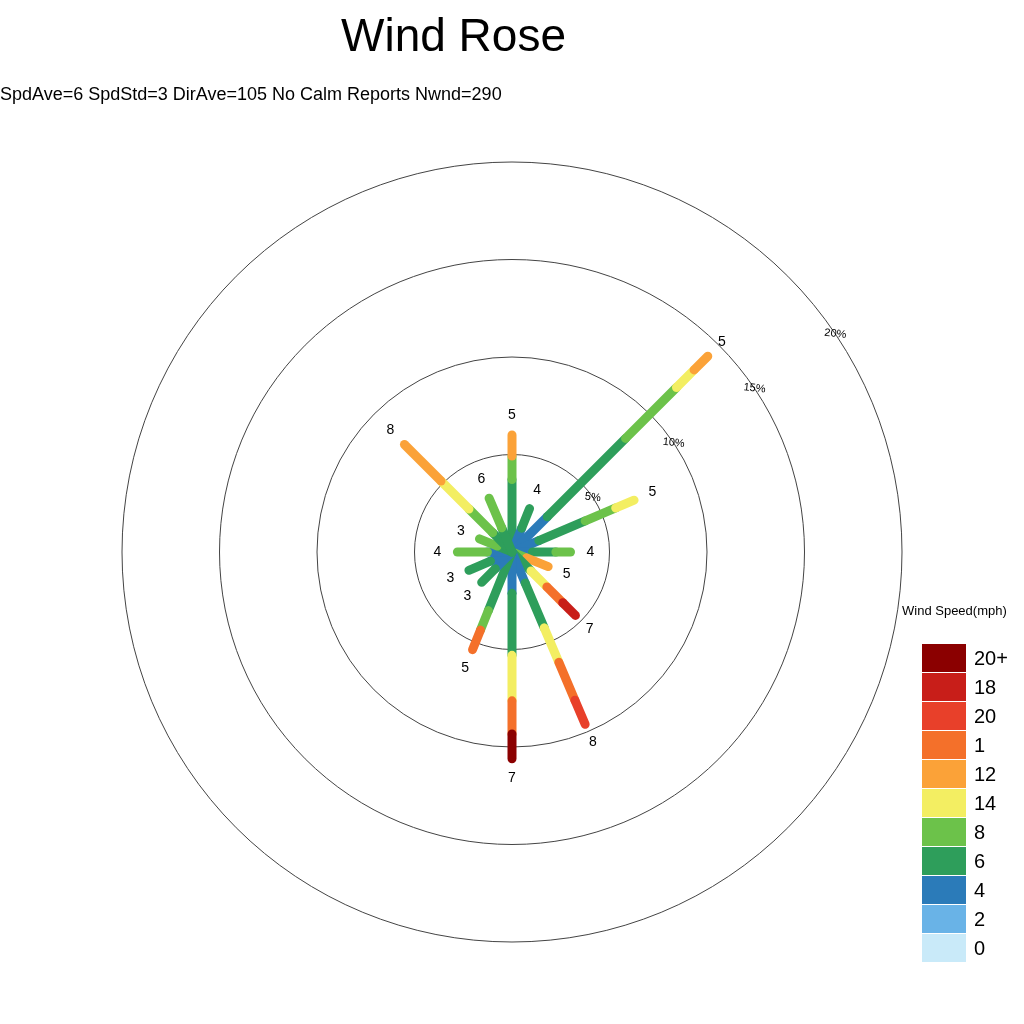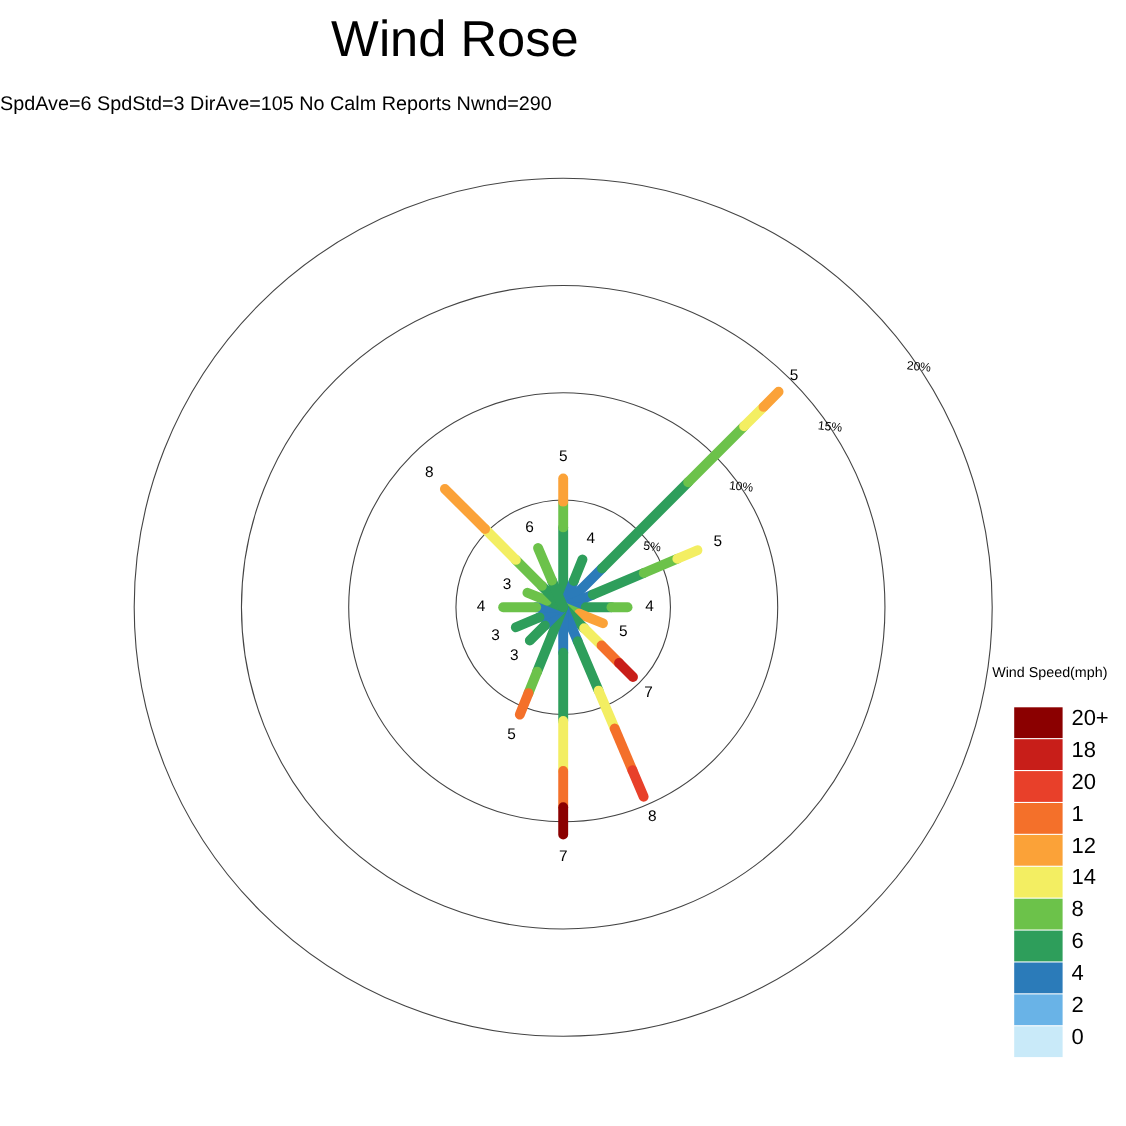--- a/index.html
+++ b/index.html
@@ -23,20 +23,21 @@
   }
   .title {
     position: absolute;
     left: 0;
     top: 8px;
     width: 827px;
     text-align: center;
     font-size: 46px;
     font-weight: normal;
     letter-spacing: 0px;
+    padding-left: 40px;
   }
   .subtitle {
     position: absolute;
     left: 0;
     top: 84px;
     width: 1024px;
     text-align: left;
     font-size: 18px;
   }
   .note {
@@ -70,21 +71,21 @@
     white-space: nowrap;
     text-align: right;
   }
   .legend {
     position: absolute;
     left: 922px;
     top: 643px;
   }
   .legend-row {
     display: flex;
-    align-items: flex-start;
+    align-items: center;
     height: 29px;
   }
   .legend-swatch {
     width: 44px;
     height: 28px;
     display: block;
   }
   .legend-label {
     font-size: 20px;
     margin-left: 8px;

